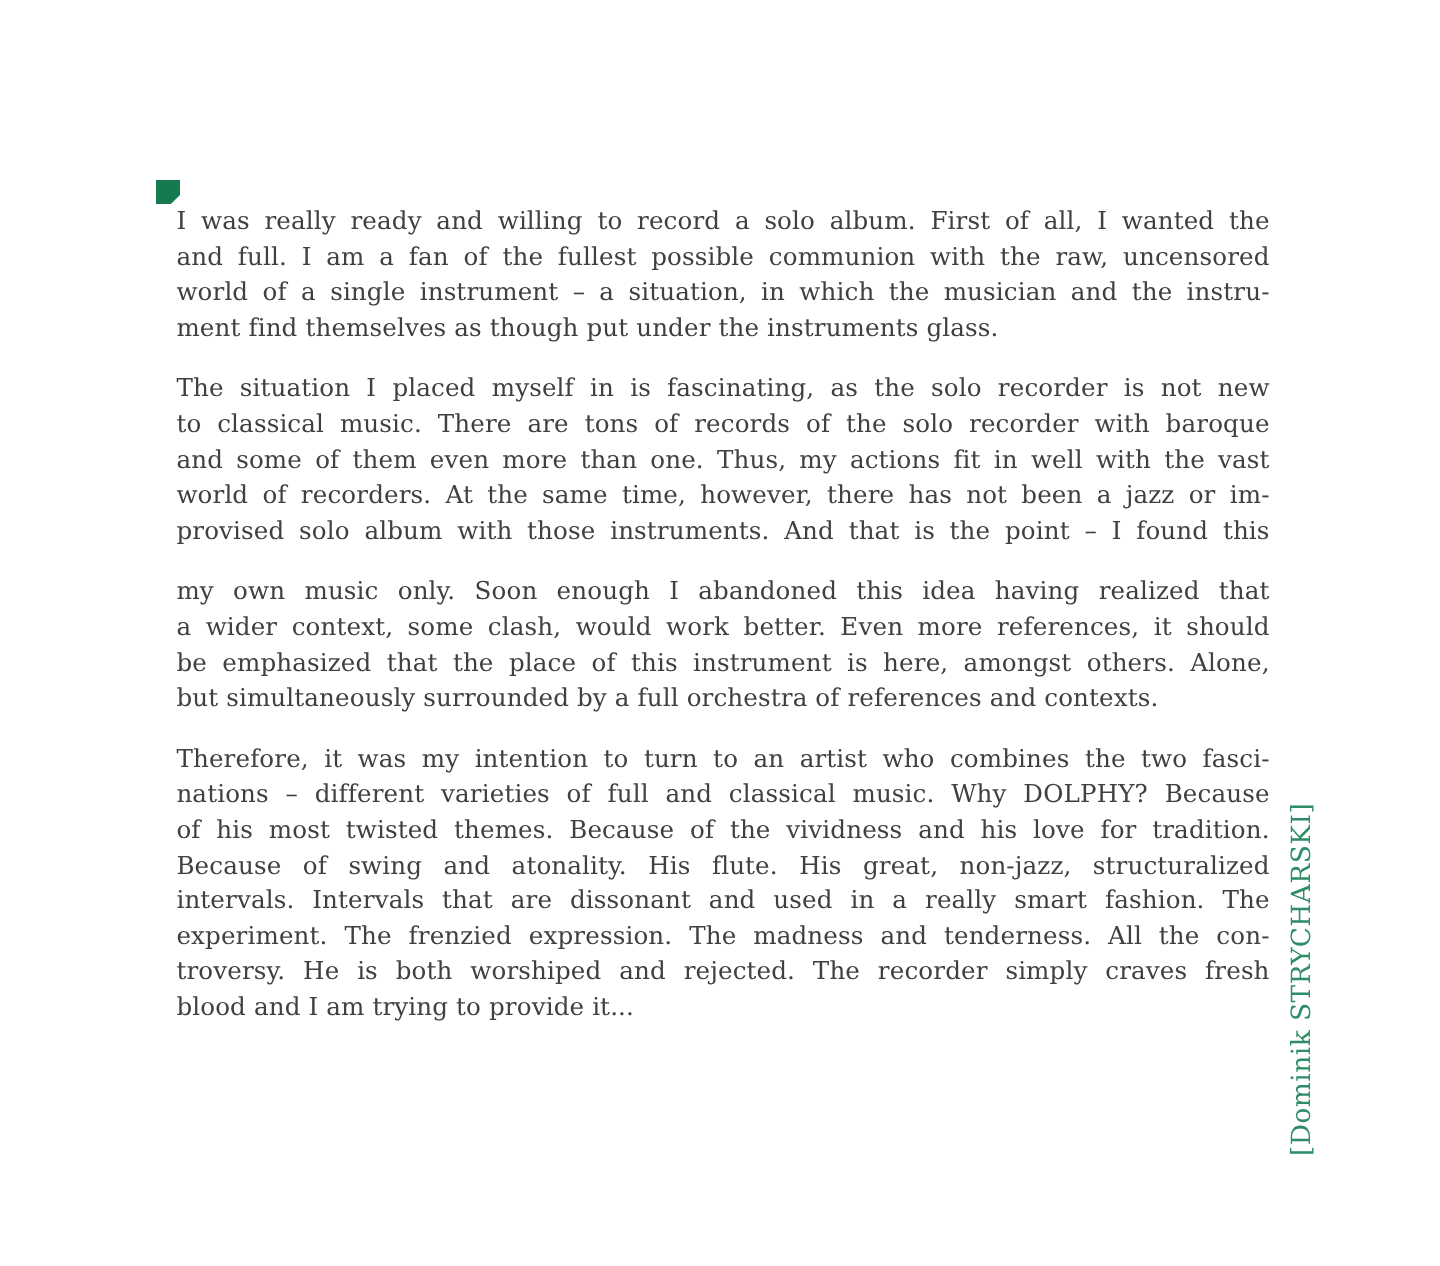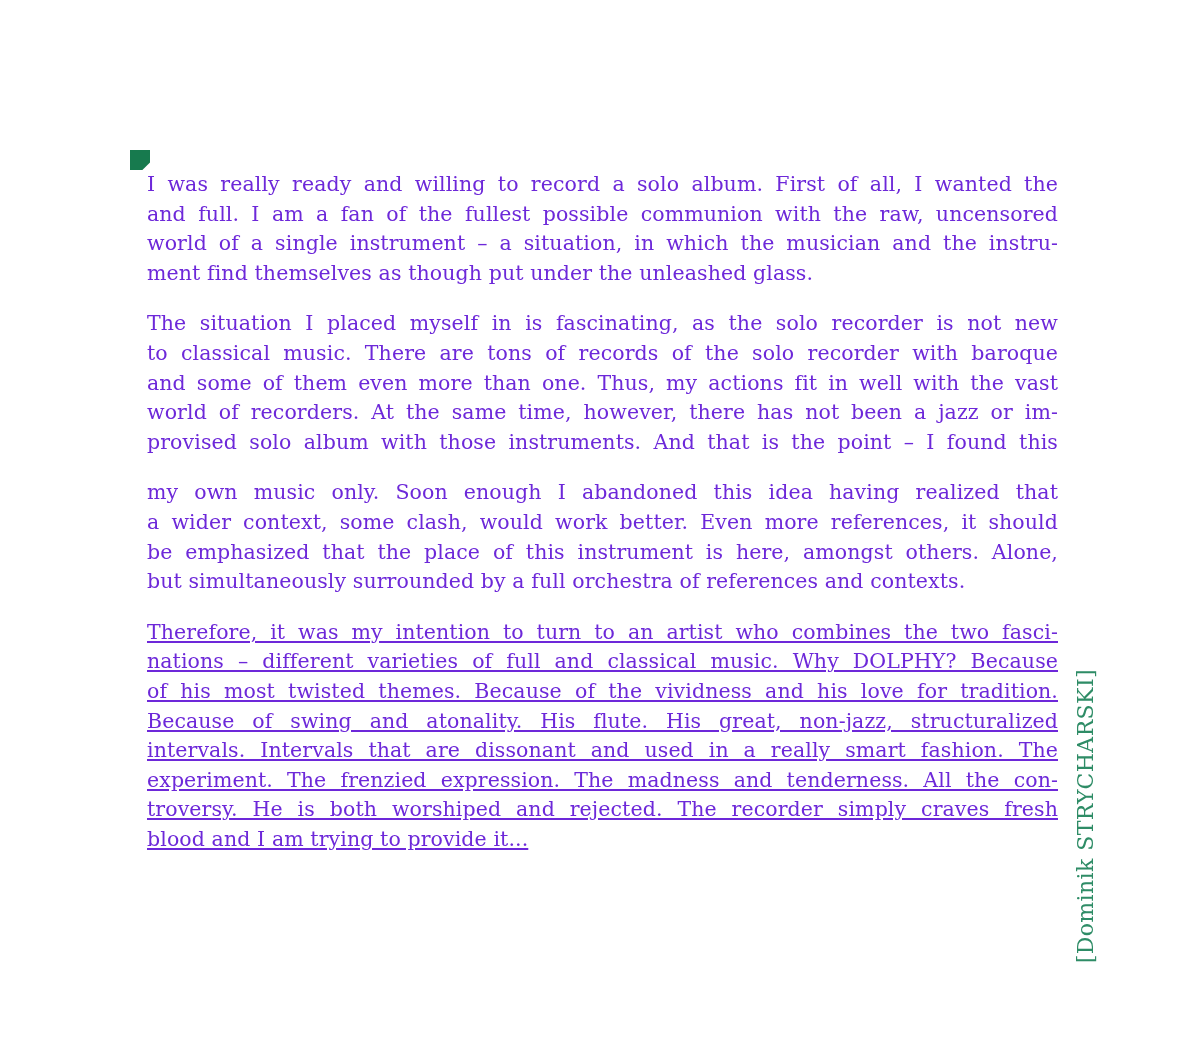--- a/index.html
+++ b/index.html
@@ -29,21 +29,21 @@
     left: 147px;
     top: 170px;
     width: 911px;
     font-size: 20.5px;
     line-height: 29.6px;
     letter-spacing: 0.1px;
   }
   .para {
     margin: 0 0 21px 0;
   }
-  .para:last-child { margin-bottom: 11px; text-decoration: underline; }
+  .para:last-child { margin-bottom: 11px; }
   .line {
     text-align: justify;
     text-align-last: justify;
     white-space: normal;
   }
   .line.last {
     text-align: left;
     text-align-last: left;
   }
   .byline {
@@ -56,26 +56,26 @@
     line-height: 28px;
     letter-spacing: 0.4px;
     white-space: nowrap;
   }
 </style>
 </head>
 <body>
 
 <div class="page" style="background: rgb(255, 255, 255);">
   <span class="quote-mark" style="background: rgb(23, 122, 78);"></span>
-  <div class="text-col" id="paragraphs" style="color: #6d28d9;">
+  <div class="text-col" id="paragraphs" style="color: #404040;">
       <div class="para">
         <div class="line">I was really ready and willing to record a solo album. First of all, I wanted the</div>
         <div class="line">and full. I am a fan of the fullest possible communion with the raw, uncensored</div>
         <div class="line">world of a single instrument – a situation, in which the musician and the instru-</div>
-        <div class="line last">ment find themselves as though put under the unleashed glass.</div>
+        <div class="line last">ment find themselves as though put under the instruments glass.</div>
       </div>
       <div class="para">
         <div class="line">The situation I placed myself in is fascinating, as the solo recorder is not new</div>
         <div class="line">to classical music. There are tons of records of the solo recorder with baroque</div>
         <div class="line">and some of them even more than one. Thus, my actions fit in well with the vast</div>
         <div class="line">world of recorders. At the same time, however, there has not been a jazz or im-</div>
         <div class="line">provised solo album with those instruments. And that is the point – I found this</div>
       </div>
       <div class="para">
         <div class="line">my own music only. Soon enough I abandoned this idea having realized that</div>

